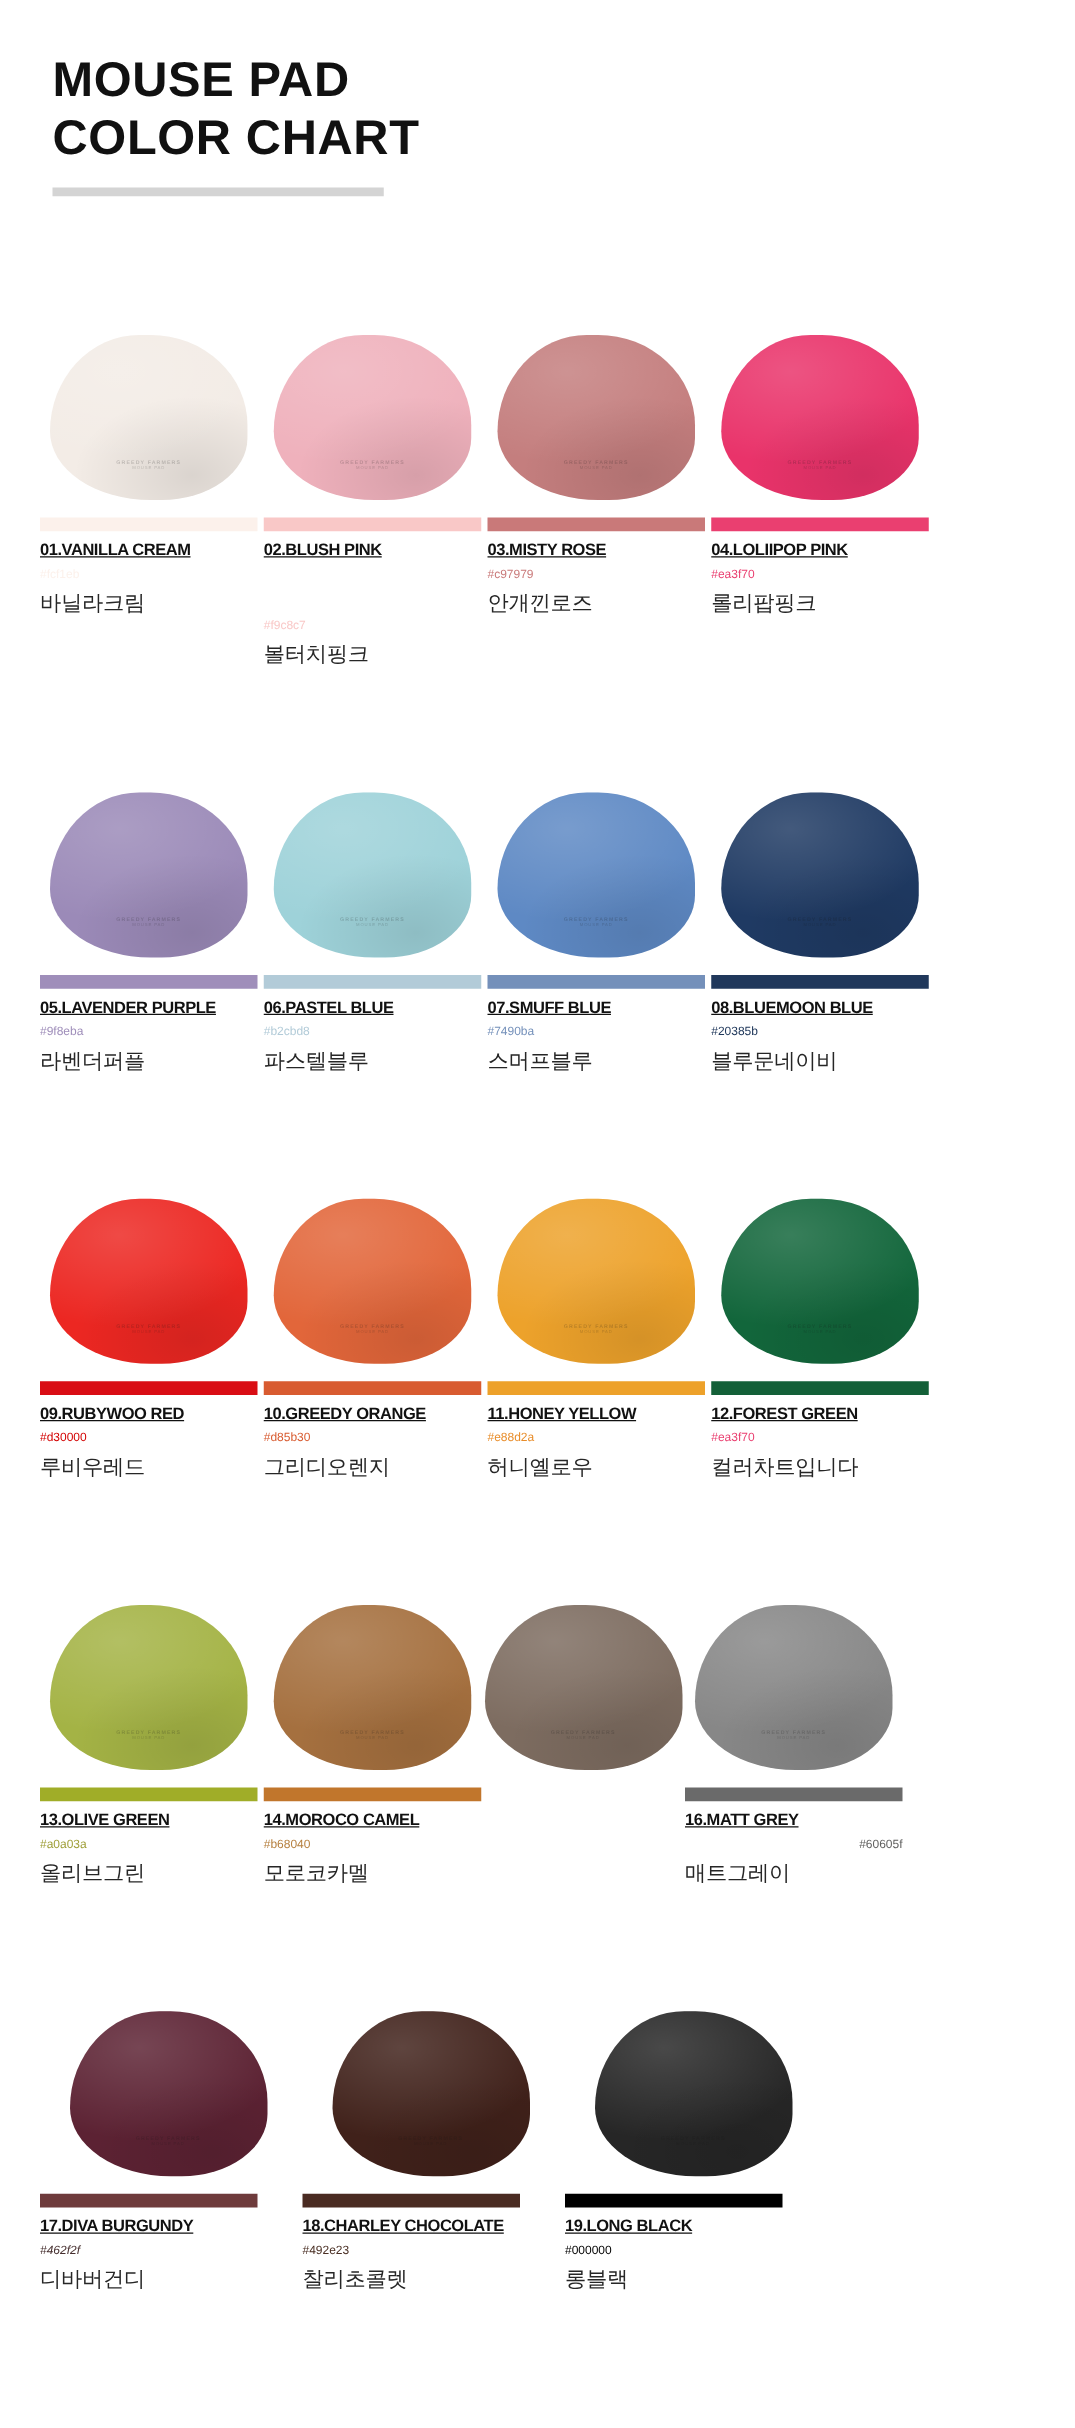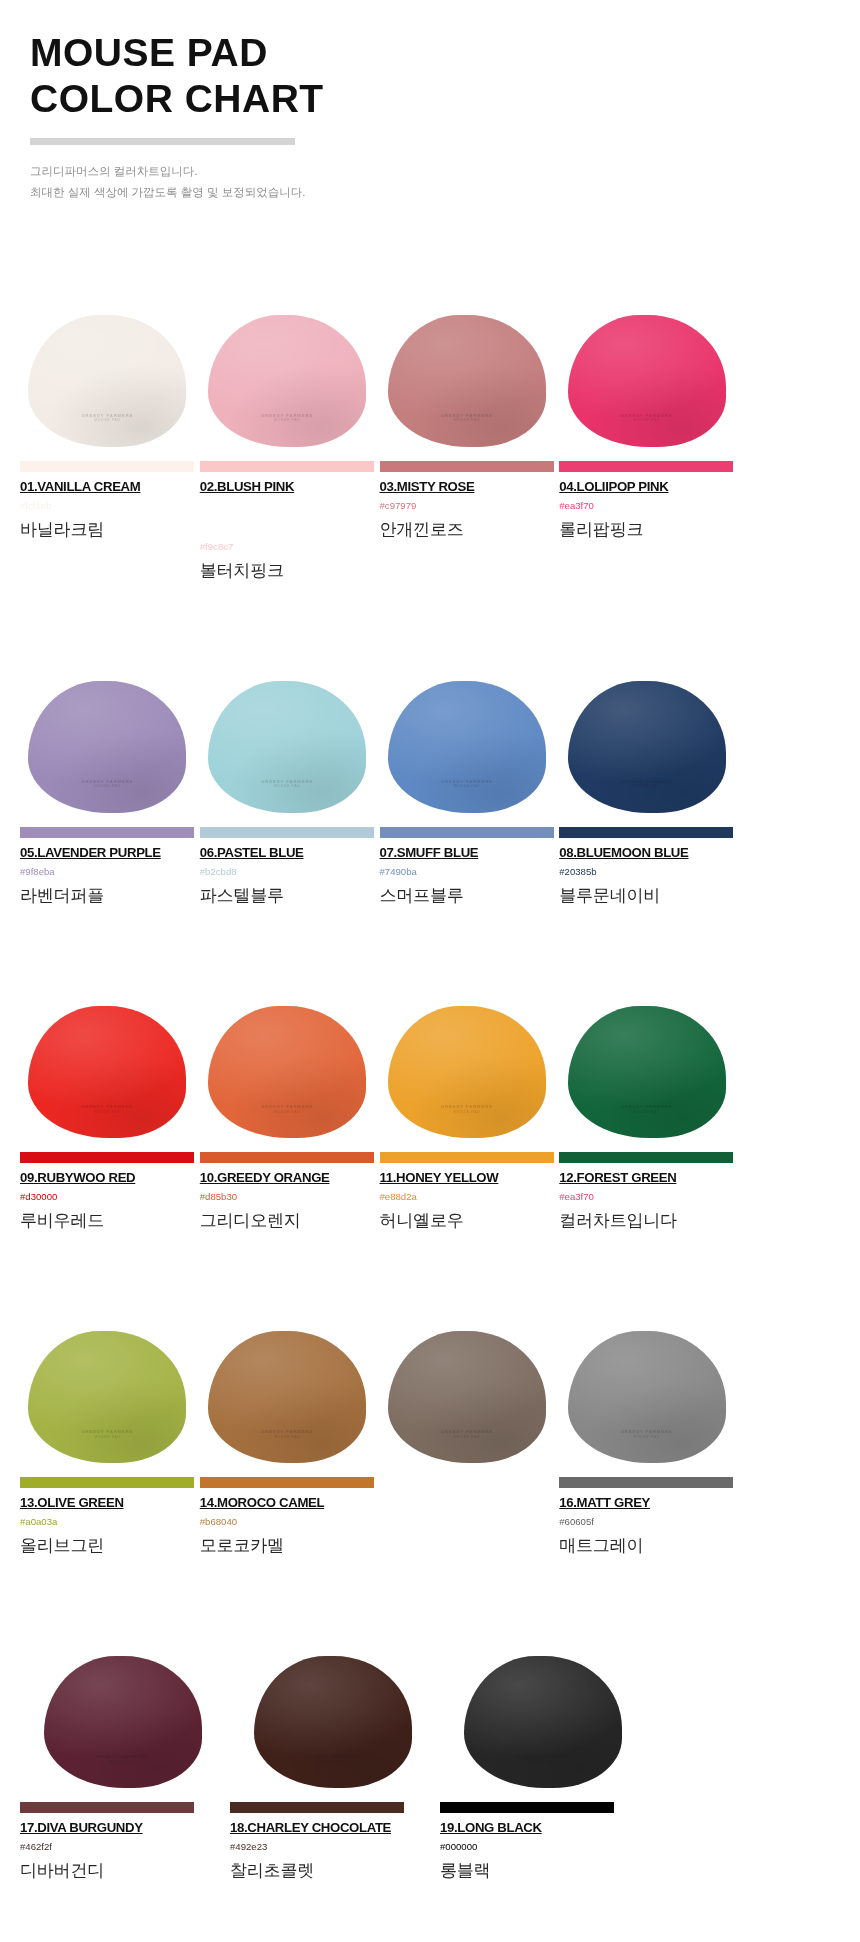--- a/index.html
+++ b/index.html
@@ -12,21 +12,21 @@
     width: 860px;
     font-family: "Liberation Sans", "DejaVu Sans", sans-serif;
     color: #1a1a1a;
     -webkit-font-smoothing: antialiased;
   }
   .page {
     width: 754px;
     min-height: 1942px;
     position: relative;
     background: #ffffff;
-    padding: 0;
+    padding: 12px;
   }
 
   
   .header {
     padding: 30px 0 0 30px;
   }
   .title-line {
     font-family: "Liberation Sans", "DejaVu Sans", sans-serif;
     font-size: 39px;
     font-weight: bold;
@@ -152,24 +152,20 @@
 </style>
 </head>
 <body>
 
 <div class="page">
 
   <div class="header">
     <h1 class="title-line">MOUSE PAD</h1>
     <h1 class="title-line">COLOR CHART</h1>
     <div class="title-rule"></div>
-    <div class="subtitle-block">
-      <span class="subtitle-line">그리디파머스의 컬러차트입니다.</span>
-      <span class="subtitle-line">최대한 실제 색상에 가깝도록 촬영 및 보정되었습니다.</span>
-    </div>
   </div>
 
   <div class="grid" id="grid">
       <div class="row">
         <div class="cell">
           <div class="pad-area">
             <div class="pad" style="background: rgb(243, 236, 230);">
               <div class="pad-logo">
                 <span class="lg1">GREEDY FARMERS</span>
                 <span class="lg2">MOUSE PAD</span>
@@ -415,40 +411,40 @@
             <div class="pad" style="background: rgb(135, 135, 135);">
               <div class="pad-logo">
                 <span class="lg1">GREEDY FARMERS</span>
                 <span class="lg2">MOUSE PAD</span>
               </div>
             </div>
           </div>
           <div class="label-block">
             <div class="color-bar" style="background: rgb(106, 106, 106);"></div>
             <div class="name-en">16.MATT GREY</div>
-            <div class="hex" style="color: rgb(96, 96, 95);">#60605f</div>
+            <div class="hex" style="color: rgb(96, 96, 95); text-align: right;">#60605f</div>
             <div class="name-ko">매트그레이</div>
           </div>
         </div>
       </div>
       <div class="row-spacer"></div>
       <div class="row">
         <div class="cell">
           <div class="pad-area">
             <div class="pad" style="background: rgb(92, 34, 51);">
               <div class="pad-logo">
                 <span class="lg1">GREEDY FARMERS</span>
                 <span class="lg2">MOUSE PAD</span>
               </div>
             </div>
           </div>
           <div class="label-block">
             <div class="color-bar" style="background: rgb(110, 59, 60);"></div>
             <div class="name-en">17.DIVA BURGUNDY</div>
-            <div class="hex" style="color: rgb(70, 47, 47);">#462f2f</div>
+            <div class="hex" style="color: rgb(70, 47, 47); font-style: italic;">#462f2f</div>
             <div class="name-ko">디바버건디</div>
           </div>
         </div>
         <div class="cell">
           <div class="pad-area">
             <div class="pad" style="background: rgb(64, 33, 26);">
               <div class="pad-logo">
                 <span class="lg1">GREEDY FARMERS</span>
                 <span class="lg2">MOUSE PAD</span>
               </div>

